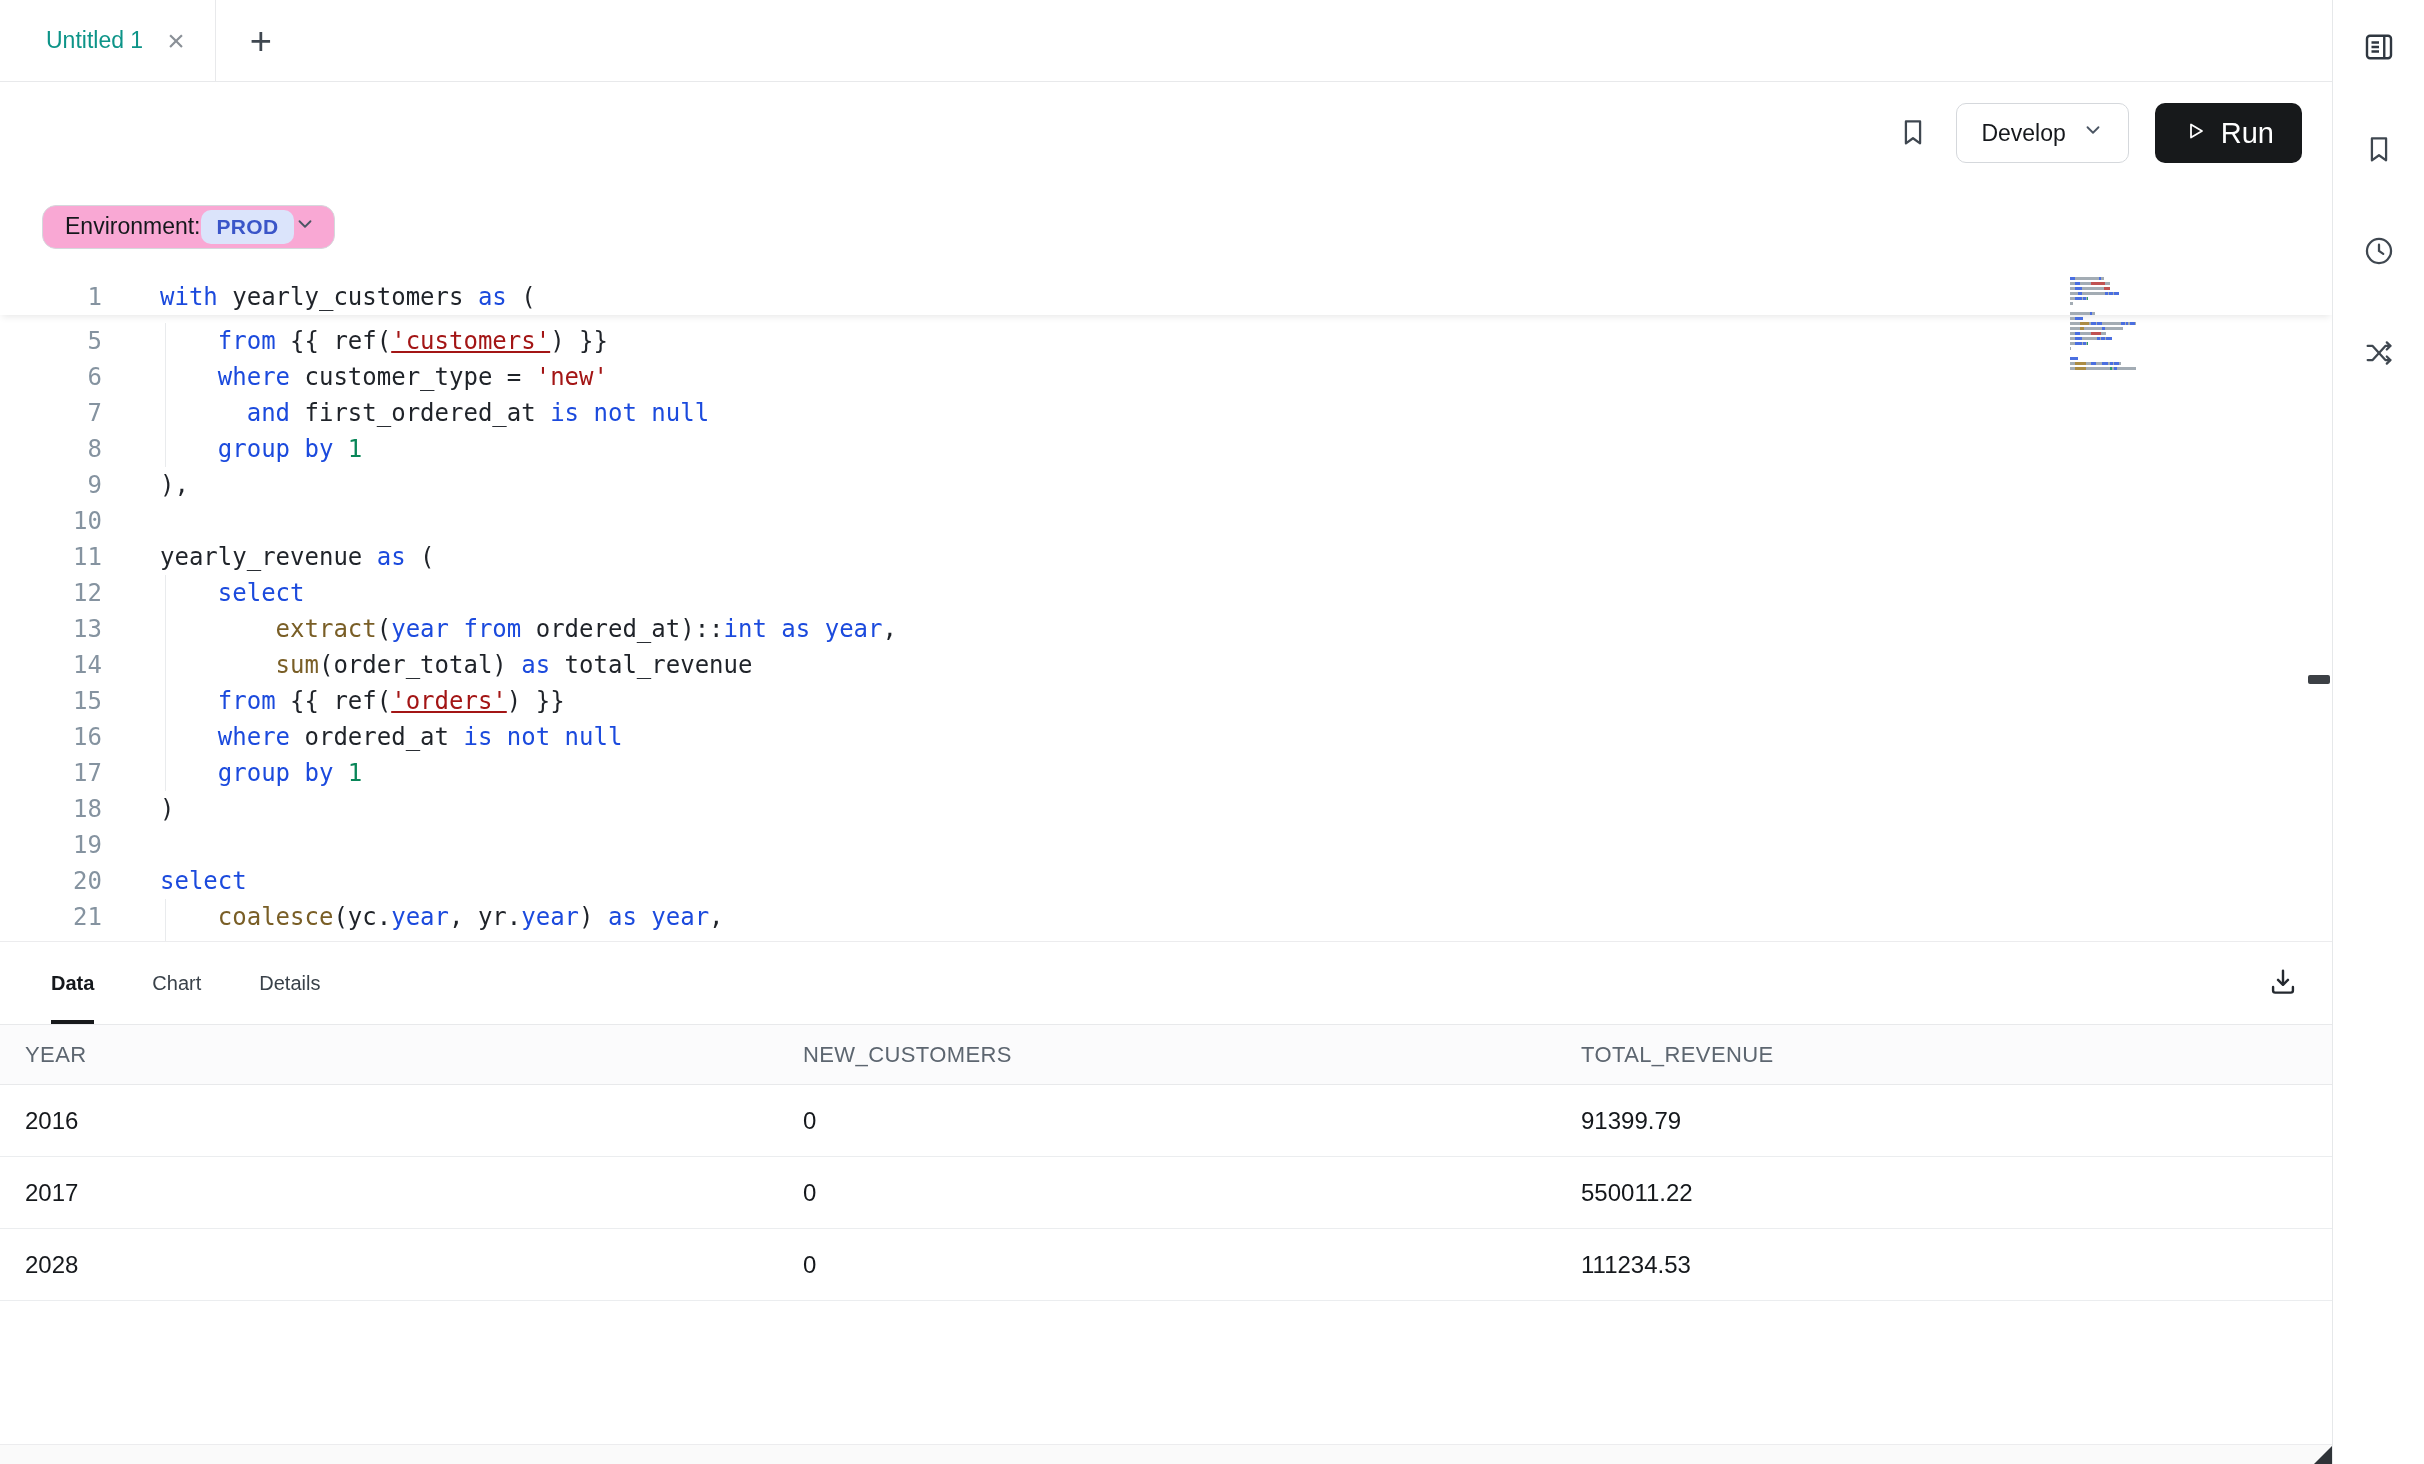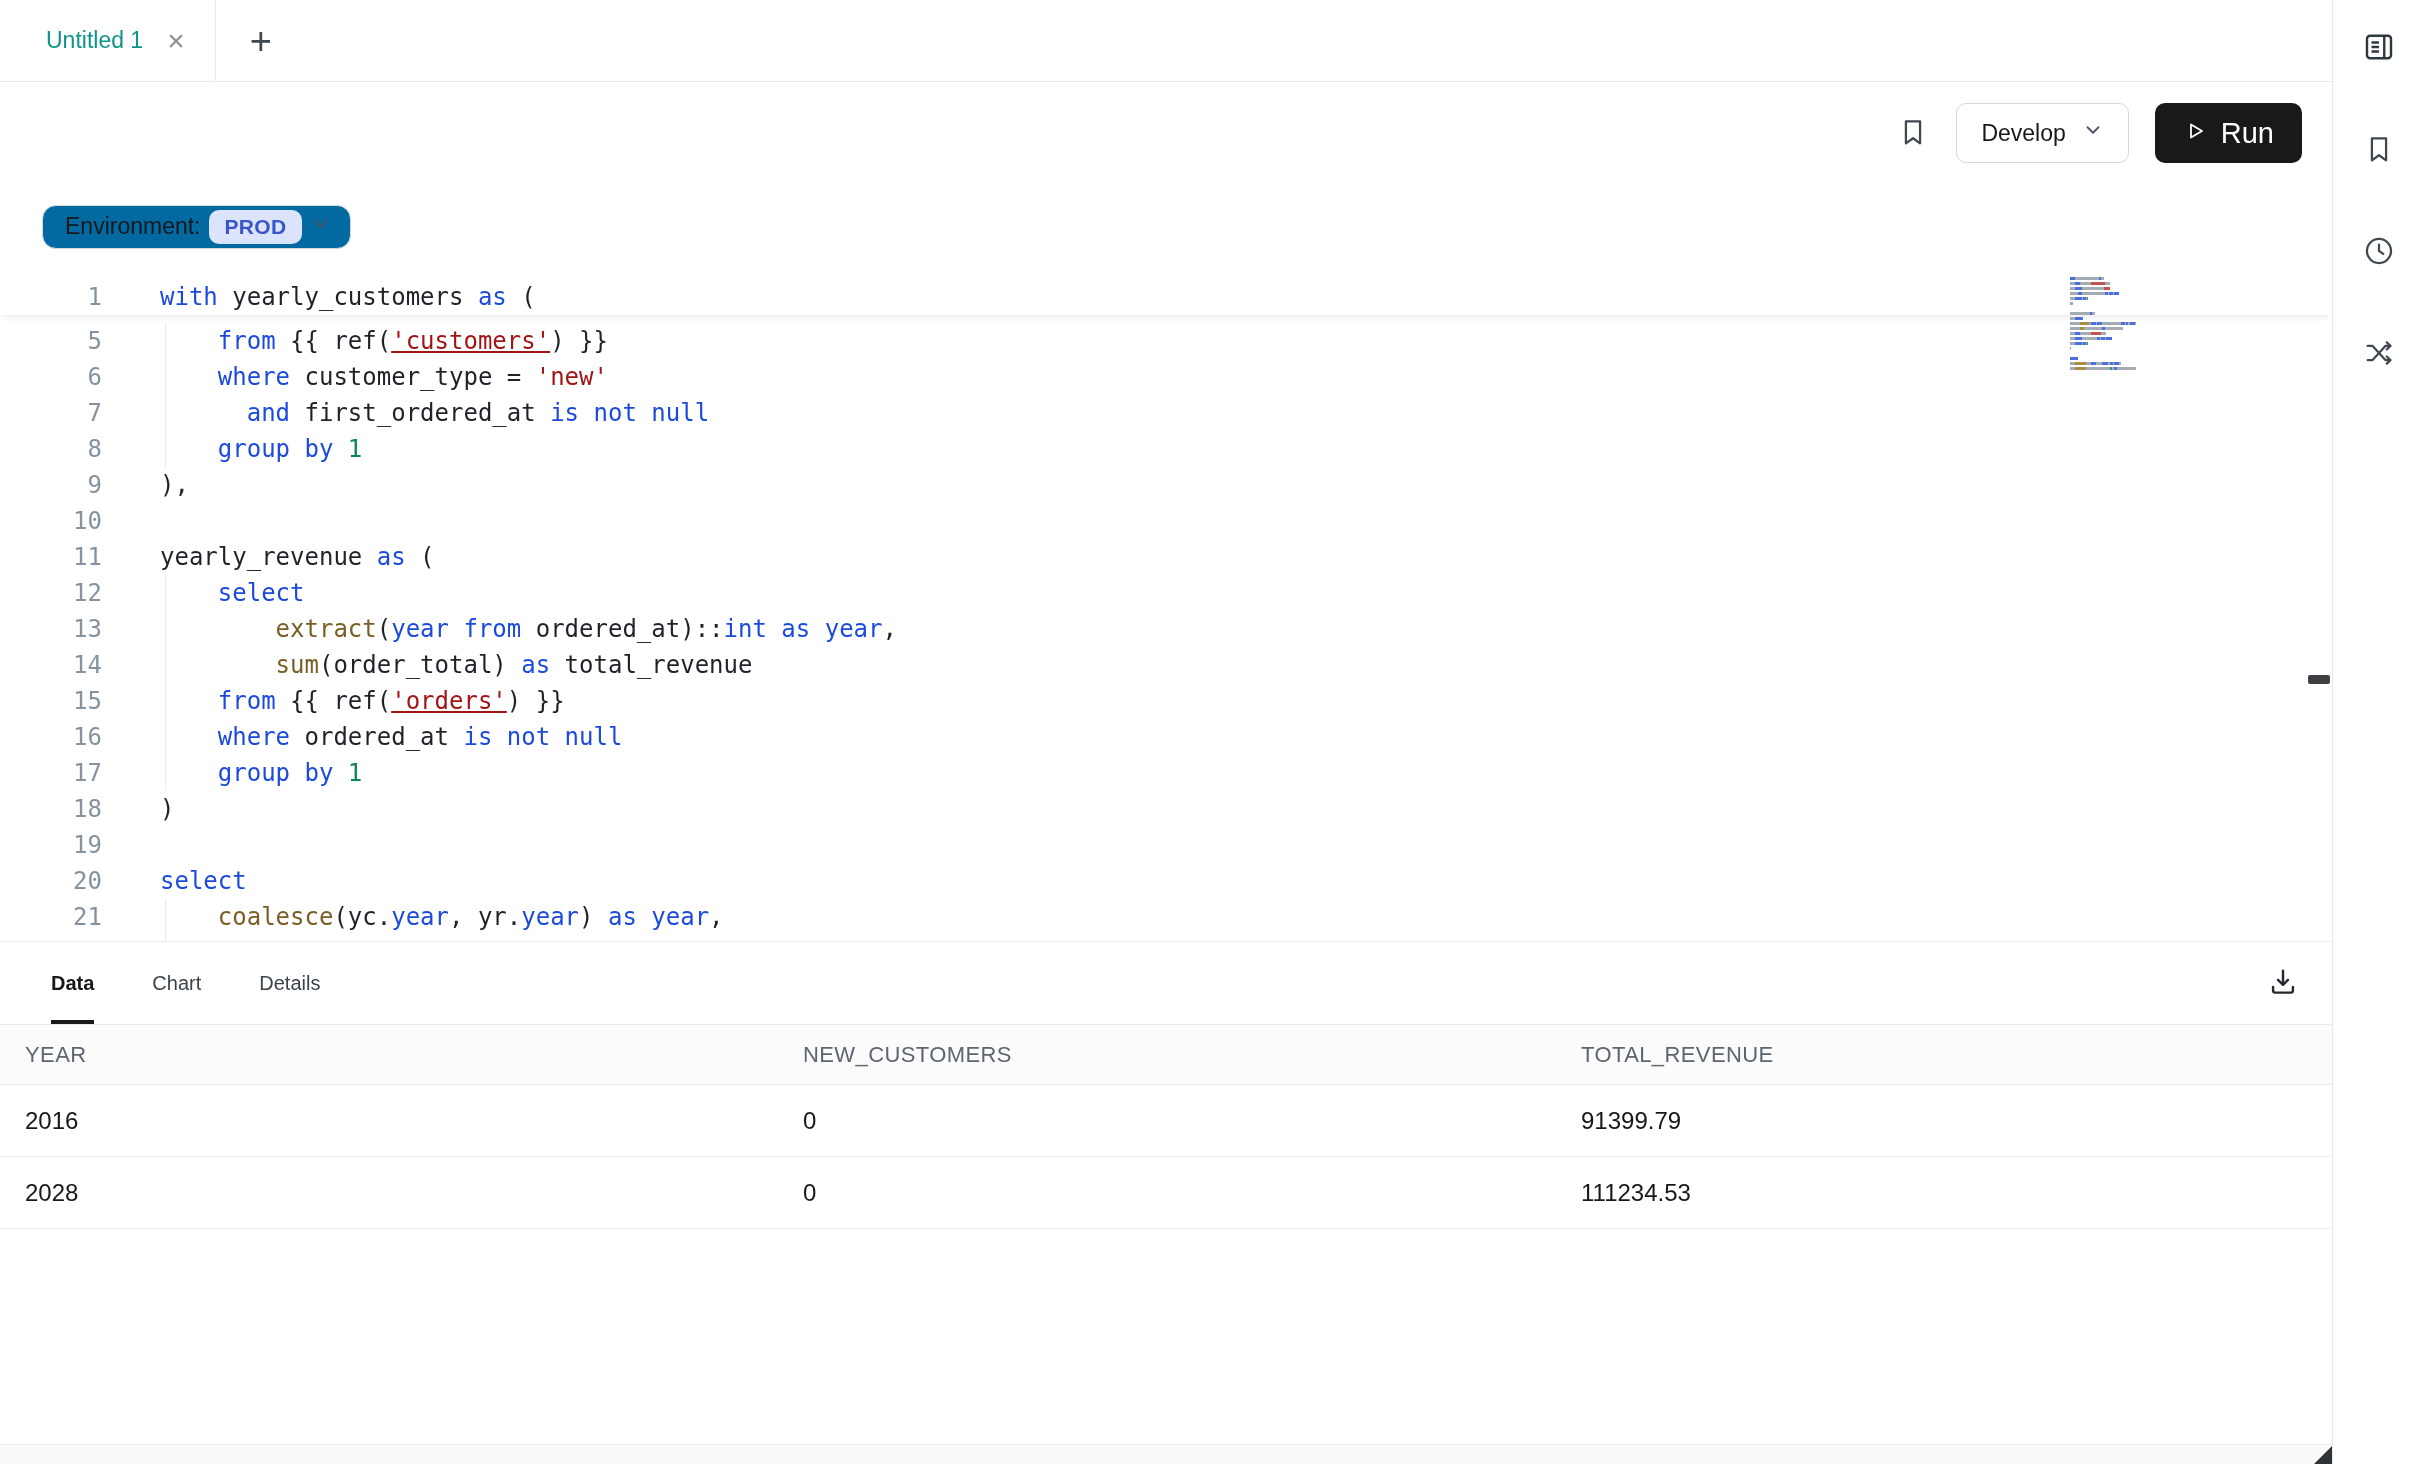--- a/index.html
+++ b/index.html
@@ -32,21 +32,21 @@
     cursor:pointer; font-family:inherit; }
   .btn-run { height:60px; padding:0 28px; background:#17191b; border:none; border-radius:10px;
     color:#fff; font-size:29px; display:flex; align-items:center; gap:14px; cursor:pointer;
     font-family:inherit; }
 
   
   .statusrow { flex:0 0 85px; display:flex; align-items:center; gap:28px; padding-left:42px; }
   .status-pill { height:50px; background:#e7f5ec; border-radius:10px; display:flex;
     align-items:center; gap:14px; padding:0 22px; color:#166534; font-size:23px; font-weight:500; }
   .env-pill { height:44px; border:1px solid #d5d8dc; border-radius:14px; display:flex;
-    align-items:center; gap:8px; padding:0 18px 0 22px; font-size:23px; cursor:pointer; background:#0369a1; }
+    align-items:center; gap:0; padding:0 18px 0 22px; font-size:23px; cursor:pointer; background:#f9a8d4; }
   .env-chip { background:#dbe4fb; color:#3a55c8; border-radius:10px; padding:5px 16px;
     font-size:21px; font-weight:600; letter-spacing:.3px; }
 
   
   .editor { flex:0 0 672px; position:relative; overflow:hidden;
     font-family:"DejaVu Sans Mono", monospace; font-size:24px; }
   .code-row { display:flex; height:36px; line-height:36px; position:relative; }
   .gutter { flex:0 0 130px; text-align:right; padding-right:28px; color:#8593a0; }
   .codetext { white-space:pre; padding-left:30px; }
   .sticky-row { margin-top:10px; position:relative; z-index:2; background:#fff;
@@ -395,20 +395,25 @@
                 <th>TOTAL_REVENUE</th>
               </tr>
             </thead>
           <tbody id="tbody">
               <tr>
                 <td>2016</td>
                 <td>0</td>
                 <td>91399.79</td>
               </tr>
               <tr>
+                <td>2017</td>
+                <td>0</td>
+                <td>550011.22</td>
+              </tr>
+              <tr>
                 <td>2028</td>
                 <td>0</td>
                 <td>111234.53</td>
               </tr>
             </tbody>
         </table>
       </div>
       <div class="hscroll"></div>
     </div>
 

